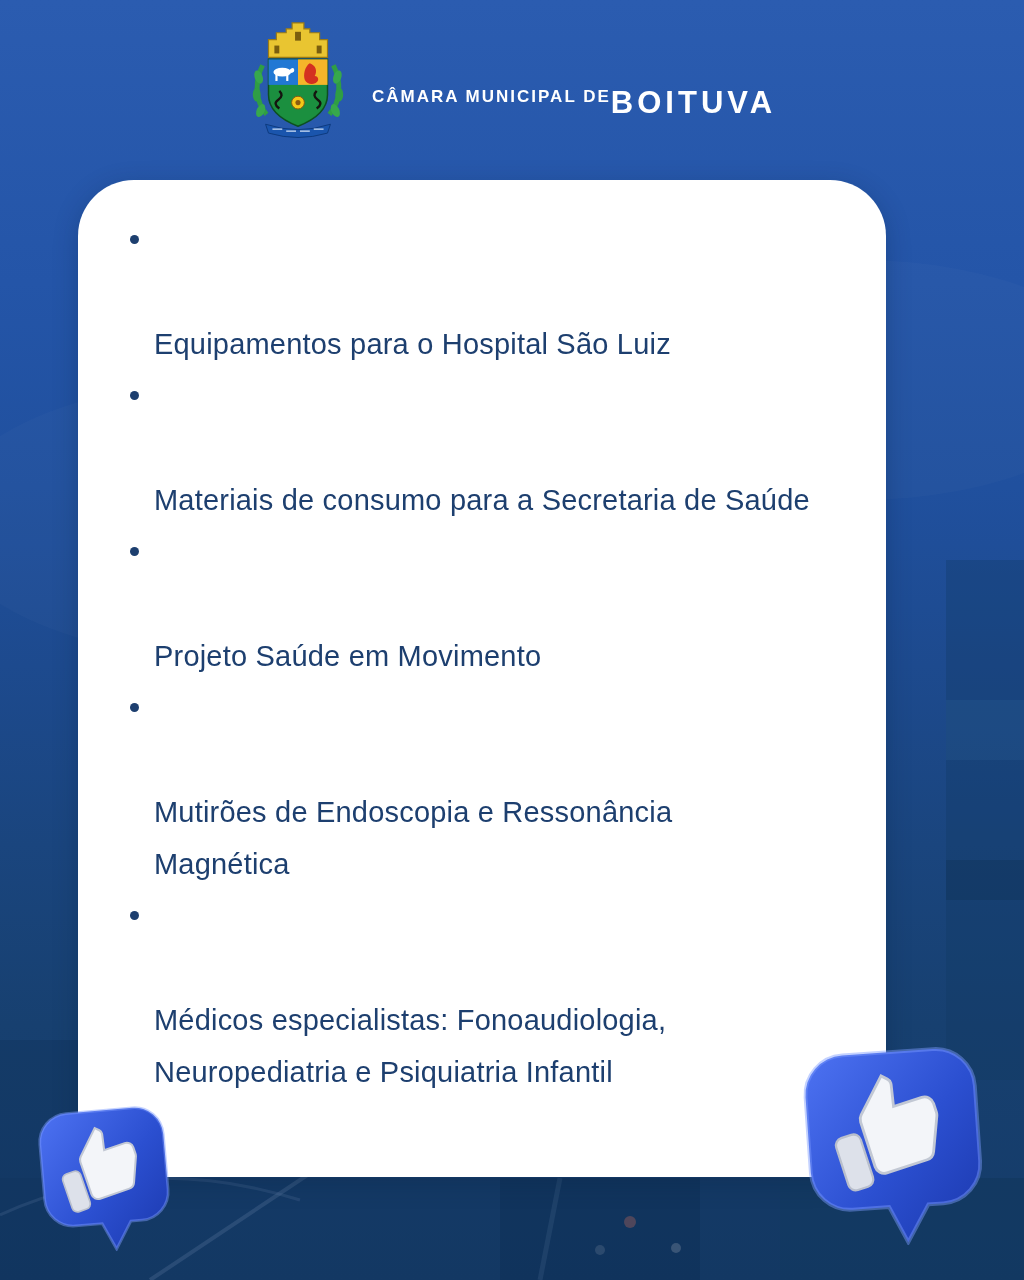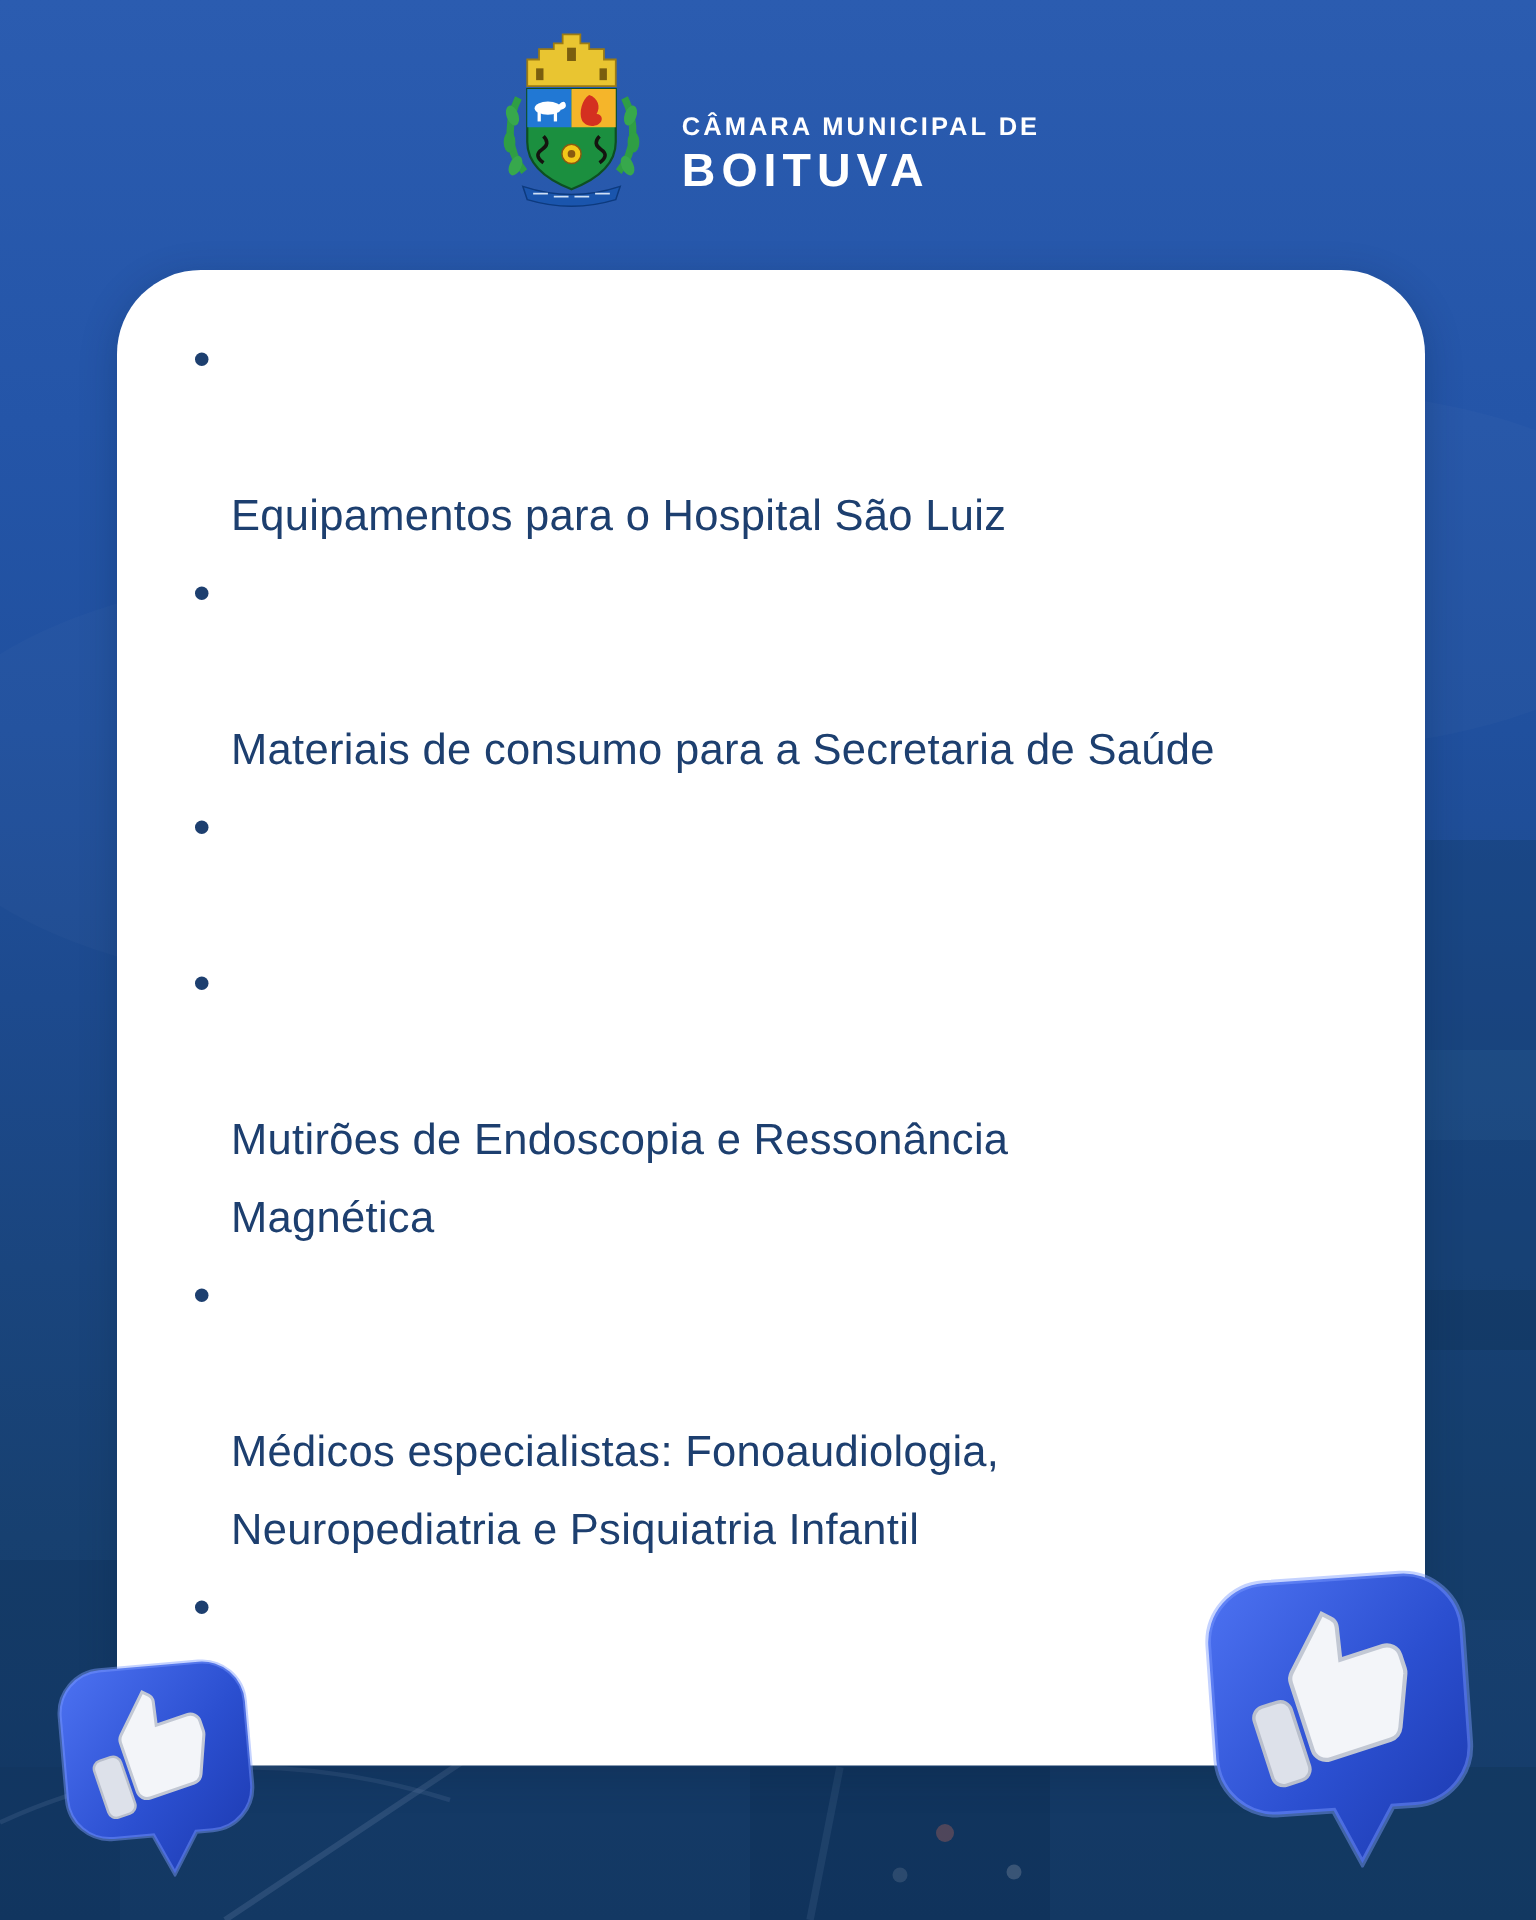--- a/index.html
+++ b/index.html
@@ -5,26 +5,26 @@
   html,body{margin:0;padding:0;background:#222;}
   .canvas{
     position:relative;width:1024px;height:1280px;overflow:hidden;
     font-family:"Liberation Sans",sans-serif;
     background:linear-gradient(180deg,#2b5cb0 0%,#2455a8 22%,#20509e 38%,#1d4a8e 52%,#1a457e 66%,#174070 80%,#153b68 100%);
   }
   .bg-texture{position:absolute;inset:0;z-index:0;}
   
   .header{position:absolute;top:20px;left:0;right:0;display:flex;justify-content:center;align-items:center;gap:24px;z-index:1;}
   .crest{width:100px;height:118px;flex:0 0 auto;}
-  .org{display:flex;flex-direction:column;align-items:flex-start;margin-top:48px;}
+  .org{display:flex;flex-direction:row;align-items:flex-start;margin-top:48px;}
   .org-line1{color:#ffffff;font-size:17px;font-weight:700;letter-spacing:2px;margin-bottom:3px;}
   .org-line2{color:#ffffff;font-size:31px;font-weight:800;letter-spacing:4px;line-height:1.05;}
   
   .card{
-    position:absolute;left:78px;top:180px;width:872px;height:997px;
+    position:absolute;left:78px;top:180px;width:808px;height:997px;
     background:#ffffff;border-radius:56px;z-index:2;
     box-shadow:0 6px 24px rgba(8,30,60,.25);
   }
   ul.items{margin:0;padding:34px 30px 0 50px;list-style:none;}
   li.item{
     position:relative;padding-left:26px;
     color:#1d3f6f;font-size:29px;line-height:52px;font-weight:400;
     white-space:pre-line;letter-spacing:.2px;
   }
   li.item .bullet{
@@ -131,20 +131,21 @@
           <span class="item-text">Equipamentos para o Hospital São Luiz</span>
         </li>
 
         <li class="item">
           <span class="bullet"></span>
           <span class="item-text">Materiais de consumo para a Secretaria de Saúde</span>
         </li>
 
         <li class="item">
           <span class="bullet"></span>
+          <span class="item-text">Projeto Saúde em Movimento</span>
         </li>
 
         <li class="item">
           <span class="bullet"></span>
           <span class="item-text">Mutirões de Endoscopia e Ressonância
 Magnética</span>
         </li>
 
         <li class="item">
           <span class="bullet"></span>

